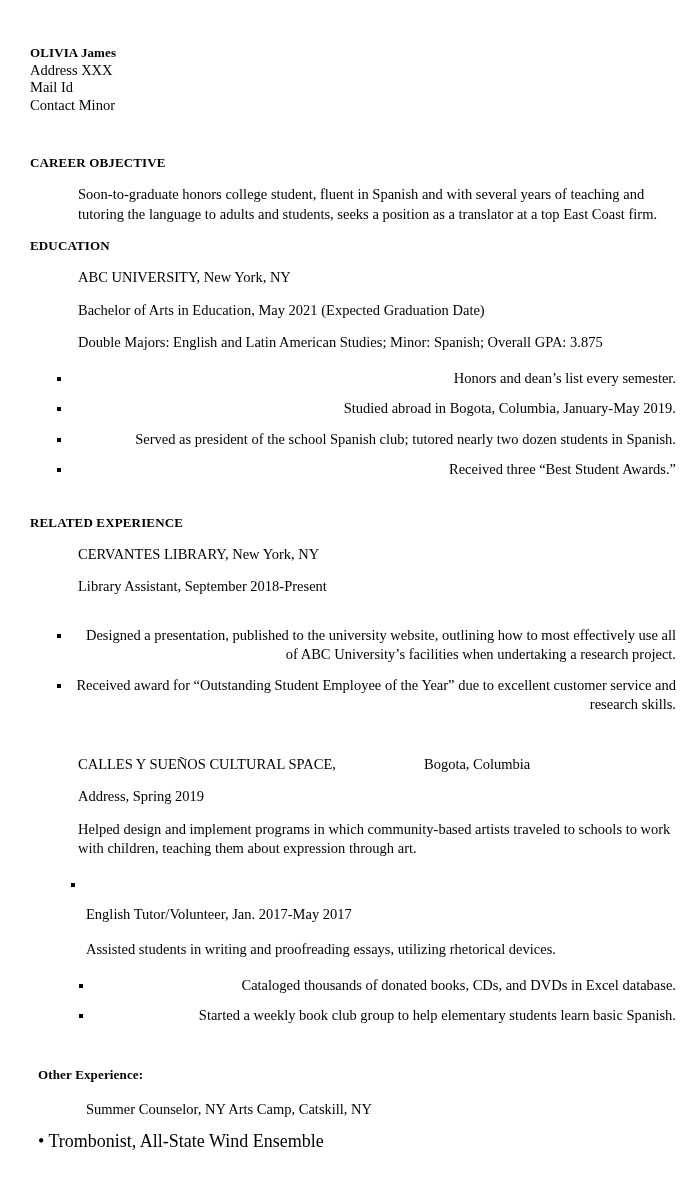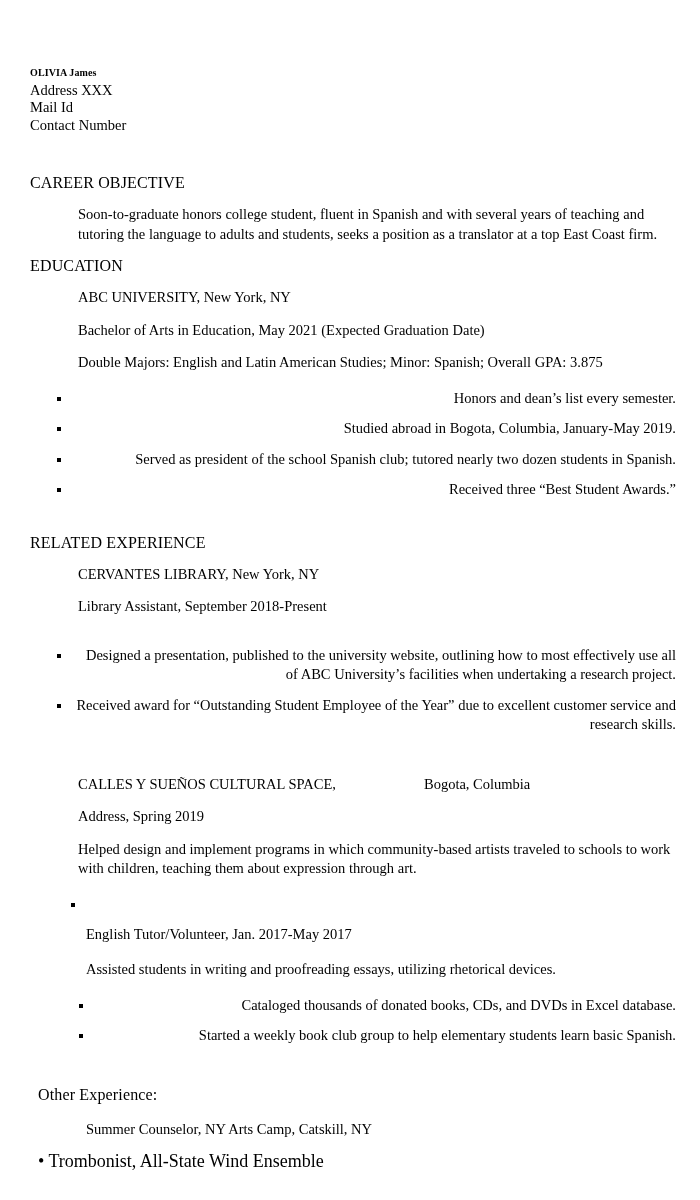--- a/index.html
+++ b/index.html
@@ -15,33 +15,32 @@
     -webkit-font-smoothing: antialiased;
   }
   .page {
     width: 700px;
     height: 1200px;
     box-sizing: border-box;
     padding: 44px 24px 0 30px;
     position: relative;
   }
   .hdr-name {
-    font-size: 10px;
+    font-size: 13px;
     font-weight: bold;
     line-height: 17.5px;
     letter-spacing: 0.1px;
-    margin-top: 20px;
   }
   .hdr-line {
     font-size: 14.5px;
     line-height: 17.5px;
   }
   .section-title {
-    font-size: 16px;
-    font-weight: normal;
+    font-size: 13px;
+    font-weight: bold;
     letter-spacing: 0.15px;
     line-height: 18px;
   }
   .para {
     font-size: 14.5px;
     line-height: 19.5px;
     margin-left: 48px;
   }
   .para b, .bold {
     font-weight: normal;
@@ -94,21 +93,21 @@
 </style>
 </head>
 <body>
 
 <div class="page">
 
   <div>
     <div class="hdr-name">OLIVIA James</div>
     <div class="hdr-line">Address XXX</div>
     <div class="hdr-line">Mail Id</div>
-    <div class="hdr-line">Contact Number</div>
+    <div class="hdr-line">Contact Minor</div>
   </div>
 
   <div class="gap-40"></div>
 
   <div class="section-title">CAREER OBJECTIVE</div>
   <div class="gap-13"></div>
   <div class="para">Soon-to-graduate honors college student, fluent in Spanish and with several years of teaching and tutoring the language to adults and students, seeks a position as a translator at a top East Coast firm.</div>
 
   <div class="gap-13"></div>
 

